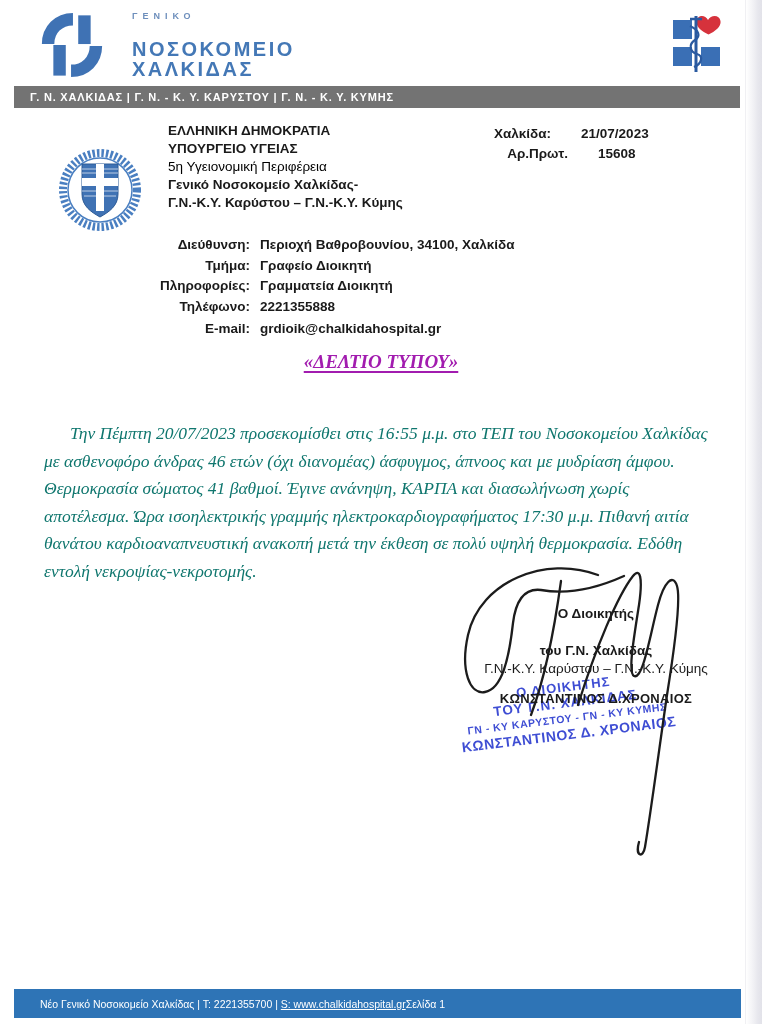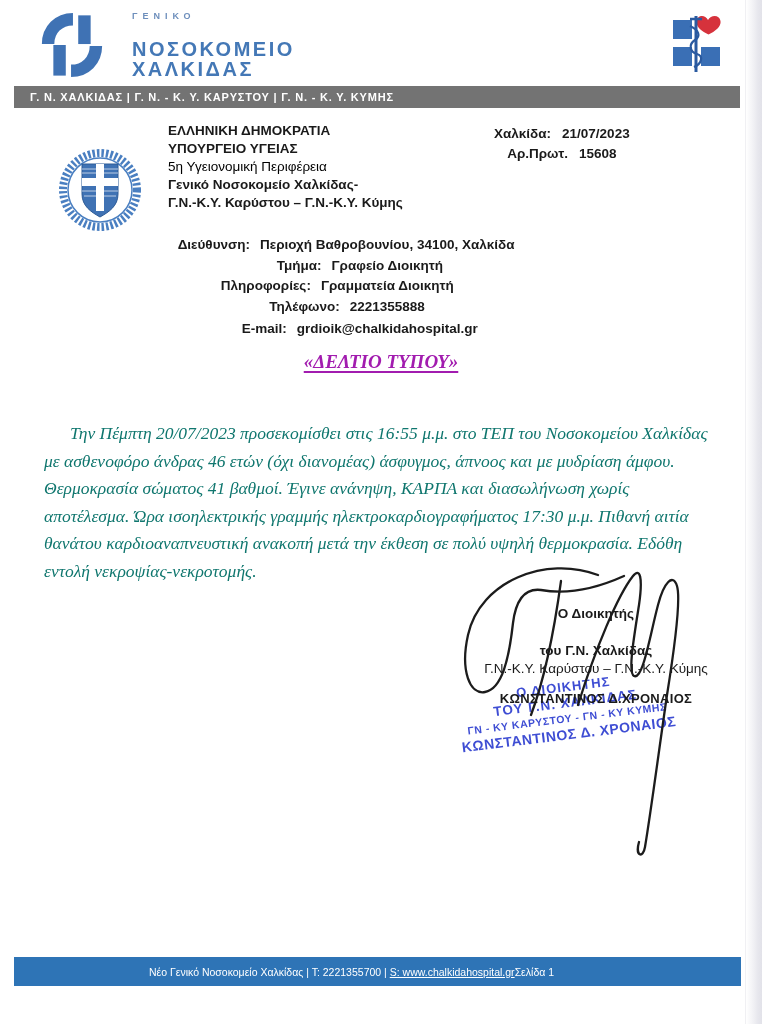--- a/index.html
+++ b/index.html
@@ -32,24 +32,24 @@
     line-height:22px; padding-left:16px;
   }
   
   .coat { position:absolute; top:138px; left:58px; width:84px; height:98px; }
   .ministry { position:absolute; top:122px; left:168px; font-size:13.5px; line-height:18px; }
   .ministry .b { font-weight:bold; color:#1a1a1a; }
   .ministry .g { font-weight:normal; color:#000000; }
   .meta { position:absolute; top:124px; left:494px; font-size:13.5px; font-weight:bold; line-height:20px; }
   .meta-row { display:flex;justify-content:center; }
   .meta-row .ml { }
-  .meta-row .mv { margin-left:11px; }
+  .meta-row .mv { margin-left:30px; }
   
   .contact { position:absolute; top:235px; left:0; font-size:13.5px; font-weight:bold; }
-  .crow { display:flex; line-height:20.5px;justify-content:center; }
+  .crow { display:flex; line-height:20.5px; }
   .crow.email { margin-top:2px; }
   .clabel { width:250px; text-align:right; }
   .cvalue { margin-left:10px; }
   
   .doc-title {
     position:absolute; top:351px; left:0; width:100%;
     text-align:center;
     font-family:"Liberation Serif", serif; font-style:italic; font-weight:bold;
     font-size:19px; color:#a21caf;
   }
@@ -74,23 +74,23 @@
     color:#2e3ed0; text-align:center; font-weight:bold; opacity:0.92;
   }
   .stamp-l1 { font-size:13px;   letter-spacing:1px; }
   .stamp-l2 { font-size:13.5px; letter-spacing:1px; margin-top:1px; }
   .stamp-l3 { font-size:10.5px; letter-spacing:0.5px; margin-top:2px; }
   .stamp-l4 { font-size:14px;   letter-spacing:0.5px; margin-top:2px; }
   
   .scrawl { position:absolute; top:563px; left:428px; width:324px; height:402px; z-index:5; }
   
   .footer {
-    position:absolute; top:957px; left:14px; width:727px; height:29px;
+    position:absolute; top:989px; left:14px; width:727px; height:29px;
     background:#2e74b6; color:#ffffff;
-    display:flex; align-items:center; justify-content:center;
+    display:flex; align-items:center; justify-content:flex-start;
     padding:0 78px 0 26px; font-size:10.5px;
   }
   .footer a, .footer .flink { color:#ffffff; text-decoration:underline; }
 </style>
 </head>
 <body>
 
 <div class="logo-wrap">
   <svg class="logo-mark" width="88" height="70" viewBox="0 0 92 72">
     <g stroke="#3f72b4" stroke-width="13" fill="none">

